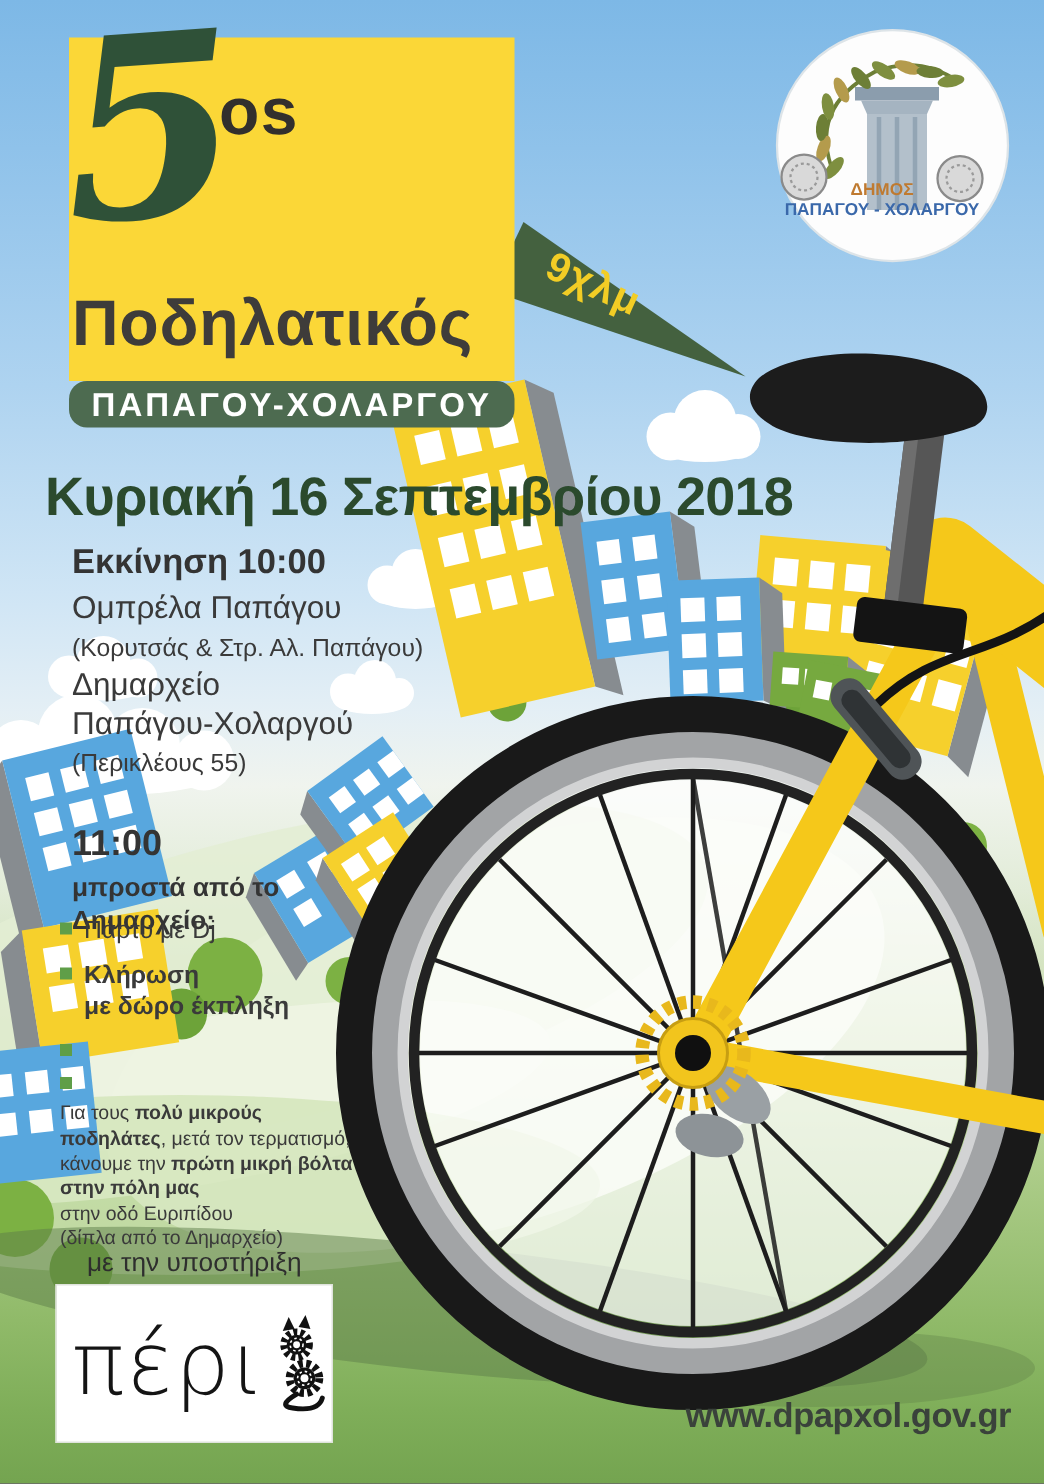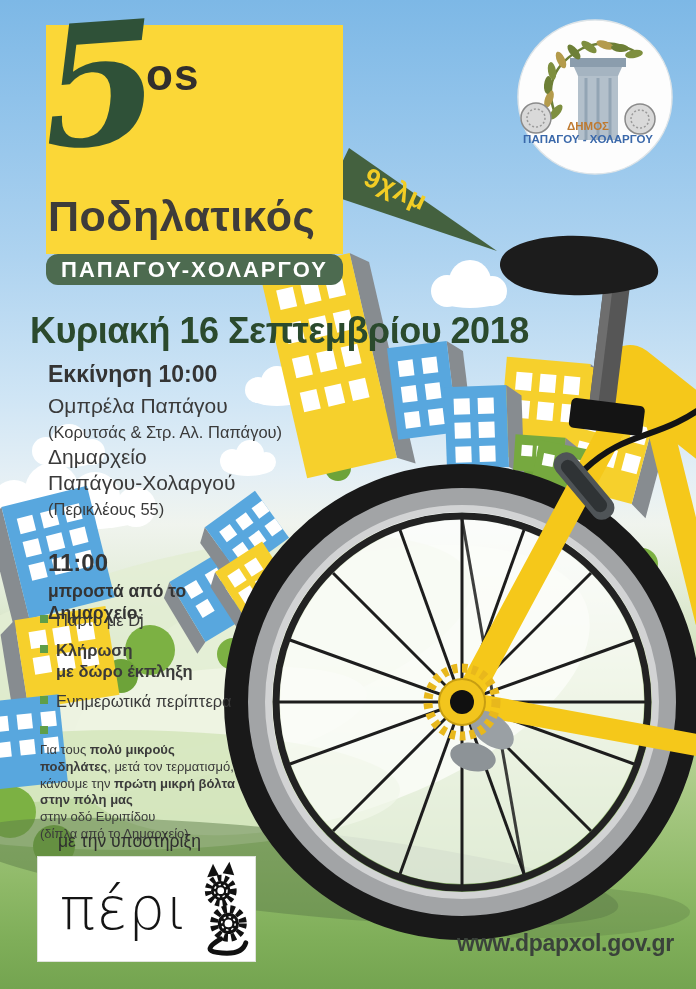--- a/index.html
+++ b/index.html
@@ -42,22 +42,22 @@
   .sub{font-weight:700;font-size:17.5px;line-height:1.25;color:#343434;white-space:pre-line;}
 
   .bullets{left:40px;top:610px;width:256px;margin:0;padding:0;list-style:none;}
   .bullets li{display:flex;gap:8px;margin-bottom:9px;font-size:16.5px;line-height:1.28;color:#3a3a3a;}
   .bullets li.small{font-size:13px;flex-direction:column;}
   .bsq{width:8px;height:8px;background:#5f9e48;margin-top:5px;flex:none;}
   .btx{white-space:pre-line;}
   .bseg{font-weight:700;}
 
   .support-label{left:58px;top:831px;font-size:17.5px;color:#2e2e2e;}
-  .sponsor-box{left:37px;top:856px;width:219px;height:106px;background:#fff;
-      border:1px solid #dfe3dc;display:flex;align-items:center;padding-left:22px;box-sizing:border-box;}
+  .sponsor-box{left:37px;top:856px;width:185px;height:106px;background:#fff;
+      border:1px solid #dfe3dc;display:flex;align-items:center;padding-left:10px;box-sizing:border-box;}
   .peri{font-family:"DejaVu Sans",sans-serif;font-weight:300;font-size:58px;color:#141414;
       letter-spacing:1px;line-height:1;}
   .website{right:22px;top:932px;font:700 23px/1 "Liberation Sans",sans-serif;
       color:#3a423b;letter-spacing:-.3px;}
 </style>
 </head>
 <body>
 
 <div class="poster">
 
@@ -418,21 +418,20 @@
         <span class="bsq"></span>
         <span class="btx"><span>Πάρτυ με Dj</span></span>
       </li>
       <li>
         <span class="bsq"></span>
         <span class="btx"><span class="bseg">Κλήρωση
 με δώρο έκπληξη</span></span>
       </li>
       <li>
         <span class="bsq"></span>
-        <span class="btx"><span>Ενημερωτικά περίπτερα</span></span>
       </li>
       <li class="small">
         <span class="bsq"></span>
         <span class="btx"><span>Για τους </span><span class="bseg">πολύ μικρούς
 ποδηλάτες</span><span>, μετά τον τερματισμό,
 κάνουμε την </span><span class="bseg">πρώτη μικρή βόλτα
 στην πόλη μας</span><span>
 στην οδό Ευριπίδου
 (δίπλα από το Δημαρχείο)</span></span>
       </li>

